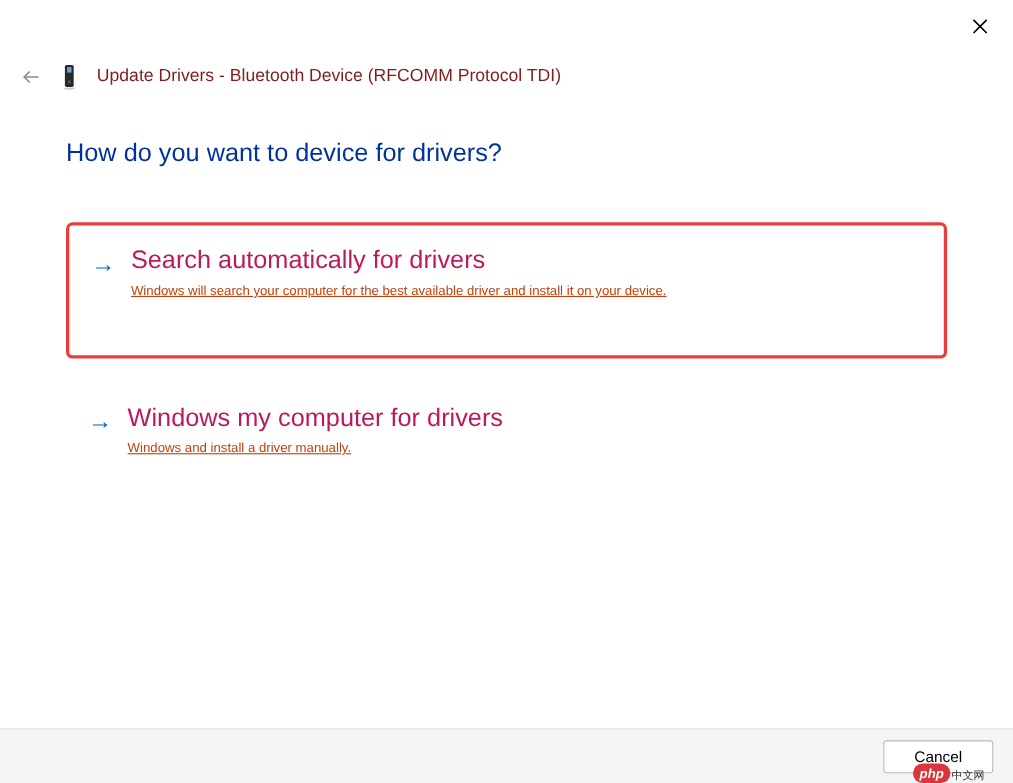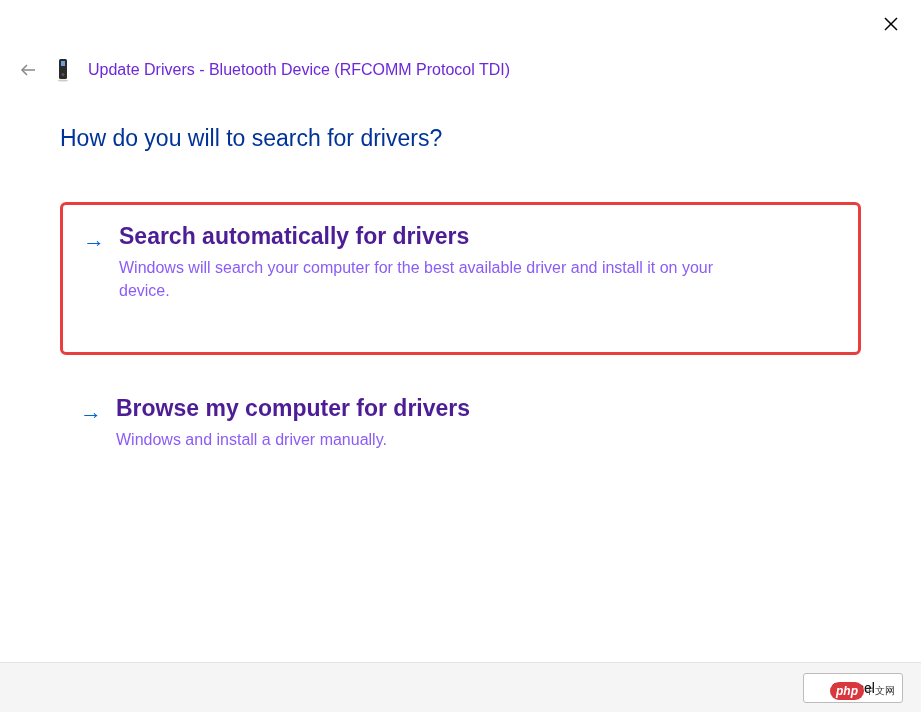--- a/index.html
+++ b/index.html
@@ -48,21 +48,21 @@
       width: 14px;
       height: 24px;
       display: inline-block;
       position: relative;
     }
     .device-icon svg {
       display: block;
     }
     .title-text {
       font-size: 16px;
-      color: #6d28d9;
+      color: #7f1d1d;
       font-weight: 400;
     }
     .content {
       position: absolute;
       top: 125px;
       left: 60px;
       right: 60px;
     }
     .heading {
       font-size: 23px;
@@ -89,29 +89,30 @@
       color: #0066cc;
       font-size: 22px;
       margin-top: 4px;
       flex-shrink: 0;
     }
     .option-text-col {
       flex: 1;
     }
     .option-title {
       font-size: 23px;
-      color: #4c1d95;
-      font-weight: 700;
+      color: #be185d;
+      font-weight: 400;
       margin-bottom: 6px;
     }
     .option-desc {
-      font-size: 16px;
-      color: #8b5cf6;
+      font-size: 12px;
+      color: #c2410c;
       line-height: 1.45;
       max-width: 620px;
+      text-decoration: underline;
     }
     .footer {
       position: absolute;
       bottom: 0;
       left: 0;
       right: 0;
       height: 50px;
       background: #f5f5f5;
       border-top: 1px solid #e5e5e5;
       display: flex;
@@ -128,24 +129,24 @@
       font-size: 14px;
       color: #000;
       cursor: pointer;
       position: relative;
       display: flex;
       align-items: center;
       justify-content: center;
     }
     .watermark {
       position: absolute;
-      bottom: 12px;
+      bottom: 0;
       right: 26px;
       display: flex;
-      align-items: center;
+      align-items: flex-end;
       gap: 1px;
       pointer-events: none;
     }
     .watermark-logo {
       background: #d9363e;
       color: #fff;
       font-size: 12px;
       font-weight: bold;
       font-style: italic;
       padding: 2px 6px;
@@ -178,37 +179,37 @@
       <rect x="3" y="1" width="8" height="20" rx="1.5" fill="#2a2a2a"></rect>
       <rect x="5" y="3" width="4" height="5" fill="#6aa0d8"></rect>
       <rect x="5.5" y="15" width="3" height="3" rx="1.5" fill="#555"></rect>
       <ellipse cx="7" cy="22.5" rx="5" ry="1" fill="#ccc"></ellipse>
     </svg>
   </span>
   <span class="title-text">Update Drivers - Bluetooth Device (RFCOMM Protocol TDI)</span>
 </div>
 
 <div class="content">
-  <h1 class="heading">How do you will to search for drivers?</h1>
+  <h1 class="heading">How do you want to device for drivers?</h1>
 
   <div class="option-box highlighted">
     <div class="option-inner">
       <span class="option-arrow">→</span>
       <div class="option-text-col">
         <div class="option-title">Search automatically for drivers</div>
         <div class="option-desc">Windows will search your computer for the best available driver and install it on your device.</div>
       </div>
     </div>
   </div>
 
   <div class="option-box">
     <div class="option-inner">
       <span class="option-arrow">→</span>
       <div class="option-text-col">
-        <div class="option-title">Browse my computer for drivers</div>
+        <div class="option-title">Windows my computer for drivers</div>
         <div class="option-desc">Windows and install a driver manually.</div>
       </div>
     </div>
   </div>
 </div>
 
 <div class="footer">
   <button class="cancel-btn">
     <span>Cancel</span>
   </button>

